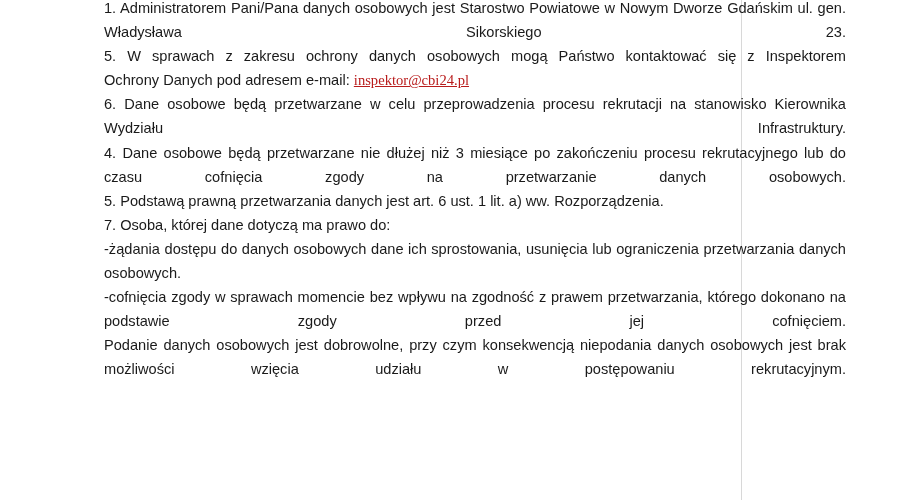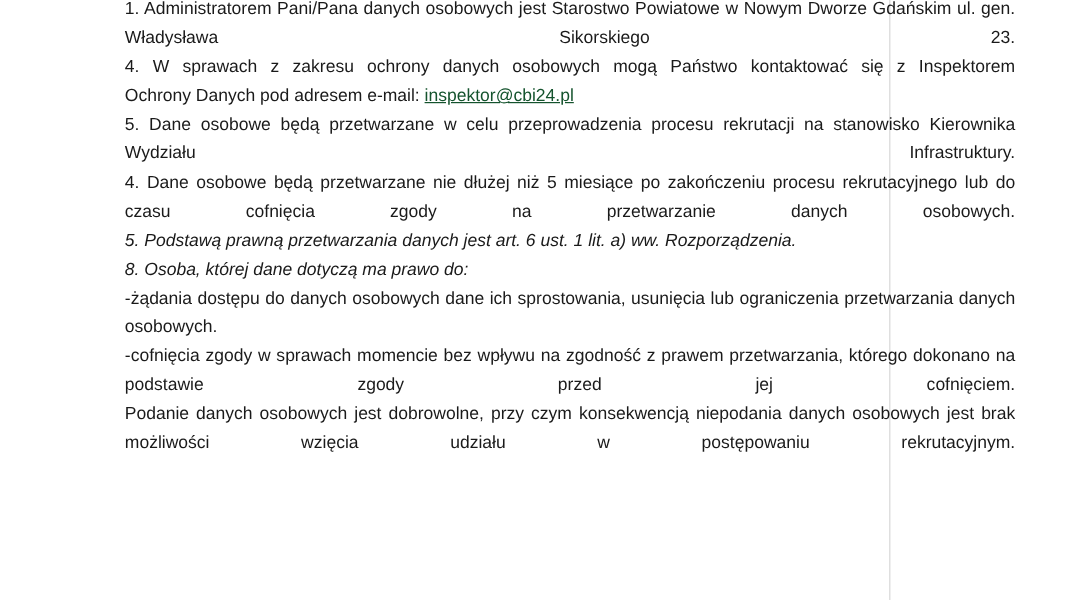--- a/index.html
+++ b/index.html
@@ -43,53 +43,53 @@
   p {
     margin: 0;
     padding: 0;
   }
   .num-para {
     text-indent: 0;
   }
   .just {
     text-align: justify;
     text-align-last: left;
-    font-style: italic;
   }
   .spread {
     text-align: justify;
     text-align-last: justify;
   }
   a.email-link {
-    color: #14532d;
+    color: #b91c1c;
     text-decoration: underline;
+    font-family: Liberation Serif, serif;
   }
 </style>
 </head>
 <body>
 
 <div class="page">
 
   <div class="fold-line"></div>
 
   <div class="text-body">
 
     <p class="num-para spread">1. Administratorem Pani/Pana danych osobowych jest  Starostwo Powiatowe w Nowym Dworze Gdańskim ul. gen. Władysława Sikorskiego 23.</p>
 
-    <p class="num-para spread">4. W  sprawach  z  zakresu  ochrony  danych  osobowych  mogą  Państwo  kontaktować  się  z  Inspektorem</p>
+    <p class="num-para spread">5. W  sprawach  z  zakresu  ochrony  danych  osobowych  mogą  Państwo  kontaktować  się  z  Inspektorem</p>
     <p class="num-para"><span>Ochrony Danych pod adresem e-mail: </span><a class="email-link" href="#">inspektor@cbi24.pl</a></p>
 
-    <p class="num-para spread">5. Dane osobowe będą przetwarzane w celu  przeprowadzenia procesu rekrutacji na stanowisko Kierownika Wydziału Infrastruktury.</p>
+    <p class="num-para spread">6. Dane osobowe będą przetwarzane w celu  przeprowadzenia procesu rekrutacji na stanowisko Kierownika Wydziału Infrastruktury.</p>
 
-    <p class="num-para spread">4. Dane osobowe będą przetwarzane nie dłużej niż 5 miesiące po zakończeniu procesu rekrutacyjnego lub do czasu cofnięcia zgody na przetwarzanie danych osobowych.</p>
+    <p class="num-para spread">4. Dane osobowe będą przetwarzane nie dłużej niż 3 miesiące po zakończeniu procesu rekrutacyjnego lub do czasu cofnięcia zgody na przetwarzanie danych osobowych.</p>
 
     <p class="num-para just">5. Podstawą prawną przetwarzania danych jest art. 6 ust. 1 lit. a) ww. Rozporządzenia.</p>
 
 
-    <p class="num-para just">8. Osoba, której dane dotyczą ma prawo do:</p>
+    <p class="num-para just">7. Osoba, której dane dotyczą ma prawo do:</p>
 
     <p class="num-para spread">-żądania dostępu do danych osobowych dane ich sprostowania, usunięcia lub ograniczenia przetwarzania danych osobowych.</p>
 
     <p class="num-para spread">-cofnięcia zgody w sprawach momencie bez wpływu na zgodność z prawem przetwarzania, którego dokonano na podstawie zgody przed jej cofnięciem.</p>
 
 
     <p class="num-para spread">Podanie danych osobowych jest dobrowolne, przy czym konsekwencją niepodania danych osobowych jest brak możliwości wzięcia udziału w postępowaniu rekrutacyjnym.</p>
 
   </div>
 </div>

